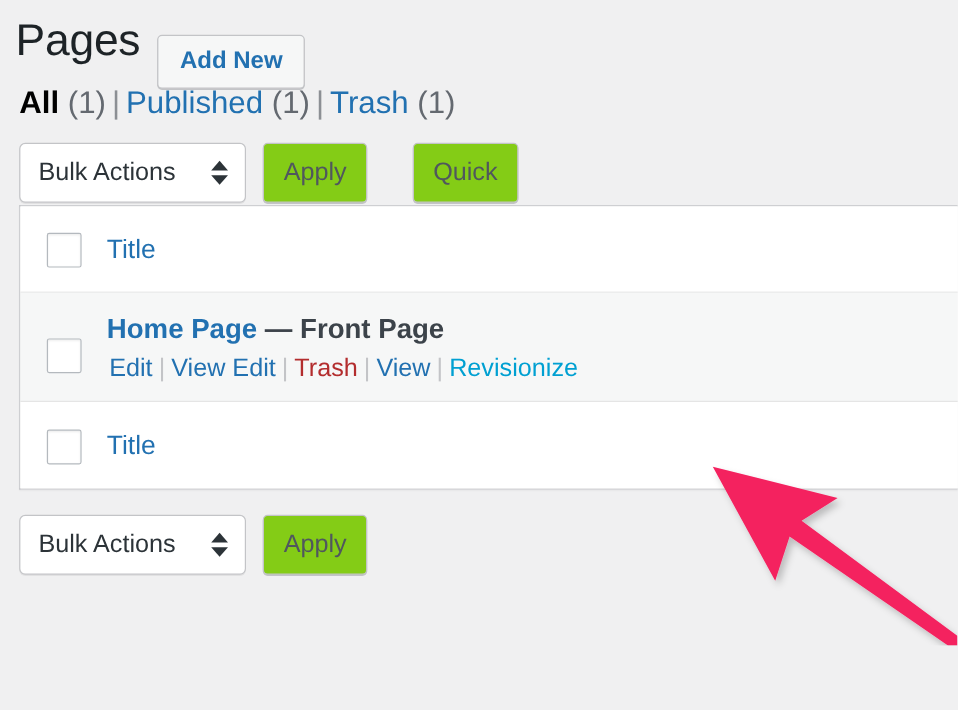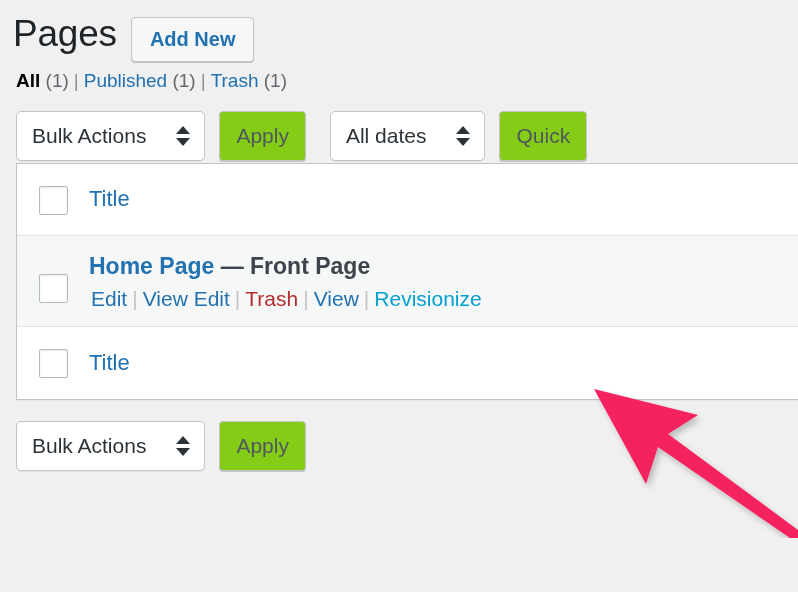--- a/index.html
+++ b/index.html
@@ -28,41 +28,41 @@
     font-size: 37px;
     font-weight: 400;
     color: #1d2327;
     line-height: 1.1;
     letter-spacing: -0.2px;
     margin: 0;
     padding: 0;
   }
   .add-new-btn {
     margin-left: 14px;
-    margin-top: 3px;
+    margin-top: 15px;
     display: inline-block;
     background: #f6f7f7;
     border: 1px solid #c3c4c7;
     border-radius: 4px;
     color: #2271b1;
     font-size: 20px;
     font-weight: bold;
     padding: 10px 18px 11px 18px;
     line-height: 1.1;
     cursor: pointer;
     box-shadow: 0 1px 0 #c3c4c7;
     font-family: "Liberation Sans", sans-serif;
   }
 
   
   .subsubsub {
     list-style: none;
     margin: 18px 0 0 0;
     padding: 0 0 0 16px;
-    font-size: 19px;
+    font-size: 26px;
     color: #646970;
     line-height: 1.2;
   }
   .subsubsub li {
     display: inline;
   }
   .subsubsub a {
     text-decoration: none;
     color: #2271b1;
     cursor: pointer;
@@ -256,27 +256,20 @@
   <div class="wp-select">
     <span>Bulk Actions</span>
     <span class="stepper">
       <span class="tri up"></span>
         <span class="tri down"></span>
     </span>
   </div>
   <span class="gap-sm"></span>
   <span class="wp-btn">Apply</span>
   <span class="gap-lg"></span>
-  <div class="wp-select">
-    <span>All dates</span>
-    <span class="stepper">
-      <span class="tri up"></span>
-        <span class="tri down"></span>
-    </span>
-  </div>
   <span class="gap-sm"></span>
   <span class="wp-btn">Quick</span>
 </div>
 
 <div class="wp-list-table">
 
   <div class="lt-row head">
     <div class="cb-cell">
       <span class="wp-checkbox"></span>
     </div>

